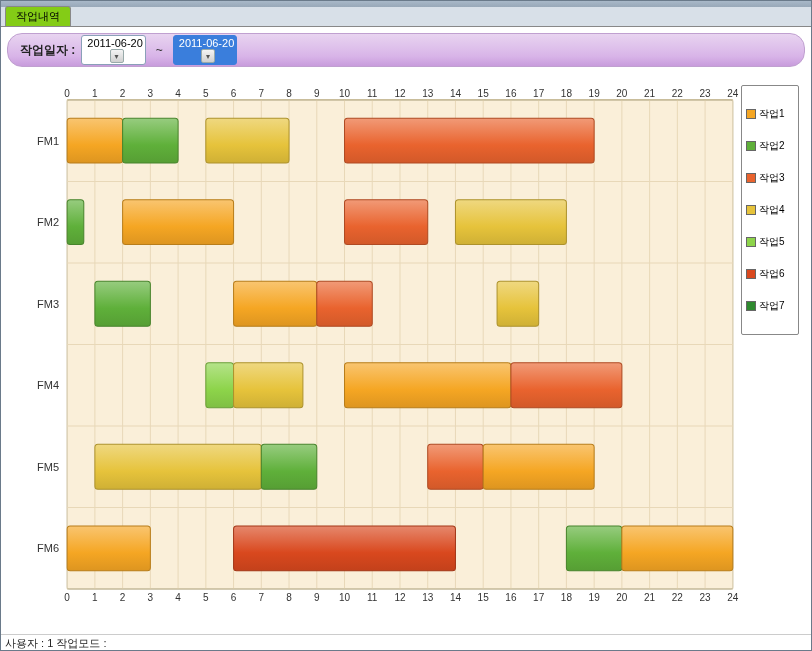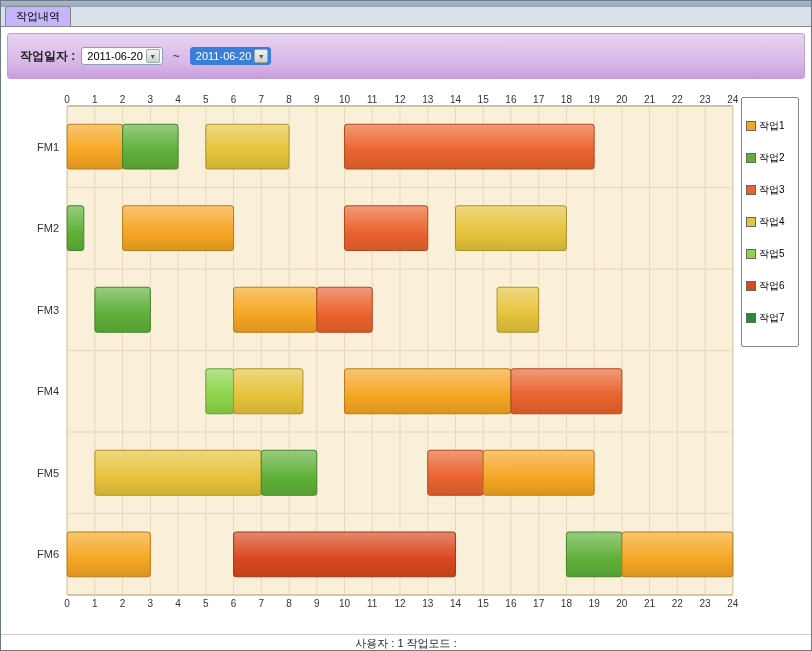--- a/index.html
+++ b/index.html
@@ -1,37 +1,37 @@
 <!DOCTYPE html>
 <html><head>
 <meta charset="utf-8">
 <style>
   * { box-sizing: border-box; margin: 0; padding: 0; }
   body { font-family: "Malgun Gothic", Arial, sans-serif; font-size: 11px; background: #fff; }
   .window { width: 812px; height: 651px; background: #c9d4e0; display: flex; flex-direction: column; border: 1px solid #6a7a8a; }
   .title-bar { height: 6px; background: linear-gradient(#a8b8c8,#98a8b8); }
   .tab-strip { height: 20px; background: #d8e0e8; display: flex; align-items: flex-end; padding-left: 4px; border-bottom: 1px solid #888; }
-  .tab { background: #c4b5fd; border: 1px solid #888; border-bottom: none; padding: 2px 10px; border-radius: 3px 3px 0 0; font-size: 11px; cursor: pointer; }
+  .tab { background: #84cc16; border: 1px solid #888; border-bottom: none; padding: 2px 10px; border-radius: 3px 3px 0 0; font-size: 11px; cursor: pointer; }
   .content { flex: 1; background: #fff; display: flex; flex-direction: column; padding: 6px; }
   .filter-bar {
-    height: 46px;
+    height: 34px;
     background: linear-gradient(180deg,#e8d4f0 0%,#d8b4e8 70%,#c89cdc 100%);
     border: 1px solid #c0a0d0;
-    border-radius: 3px;
+    border-radius: 15px;
     display: flex; align-items: center; padding: 0 12px; gap: 6px;
   }
   .filter-label { font-weight: bold; font-size: 12px; color: #222; }
-  .date-box { display: inline-flex; align-items: center; background: #fff; border: 1px solid #8aa0b8; border-radius: 3px; padding: 1px 2px 1px 5px; font-size: 11px; }
+  .date-box { display: inline-flex; align-items: center; background: #fff; border: 1px solid #8aa0b8; border-radius: 3px; padding: 1px 2px 1px 5px; font-size: 11px; flex-direction: column; }
   .date-box.sel { background: #3a7edc; color: #fff; border-color: #3a7edc; }
   .date-box .drop { width: 14px; height: 14px; margin-left: 3px; background: linear-gradient(#f4f4f4,#d0d0d0); border: 1px solid #9aa; border-radius: 2px; display:flex; align-items:center; justify-content:center; font-size:8px; color:#555; }
   .tilde { font-size: 12px; color: #333; margin: 0 4px; }
   .chart-wrap { flex:1; position: relative; }
   .chart-area { position:absolute; left:0; right:0; top:10px; bottom:6px; }
   .chart-svg { width:100%; height:100%; }
-  .status-bar { height: 16px; background: #fff; border-top:1px solid #ccc; font-size:11px; padding: 1px 4px; color:#222;text-align:center; }
+  .status-bar { height: 16px; background: #fff; border-top:1px solid #ccc; font-size:11px; padding: 1px 4px; color:#222; }
   .legend-box { position:absolute; right:6px; top:18px; width:58px; background:#fff; border:1px solid #888; border-radius:2px; padding:3px 4px; font-size:10px; }
   .legend-row { display:flex; align-items:center; gap:3px; margin:18px 0;}
   .legend-sw { width:10px; height:10px; border:1px solid #666; }
 </style>
 </head>
 <body>
 <div class="window">
   <div class="title-bar"></div>
   <div class="tab-strip">
     <div class="tab"><span>작업내역</span></div>

